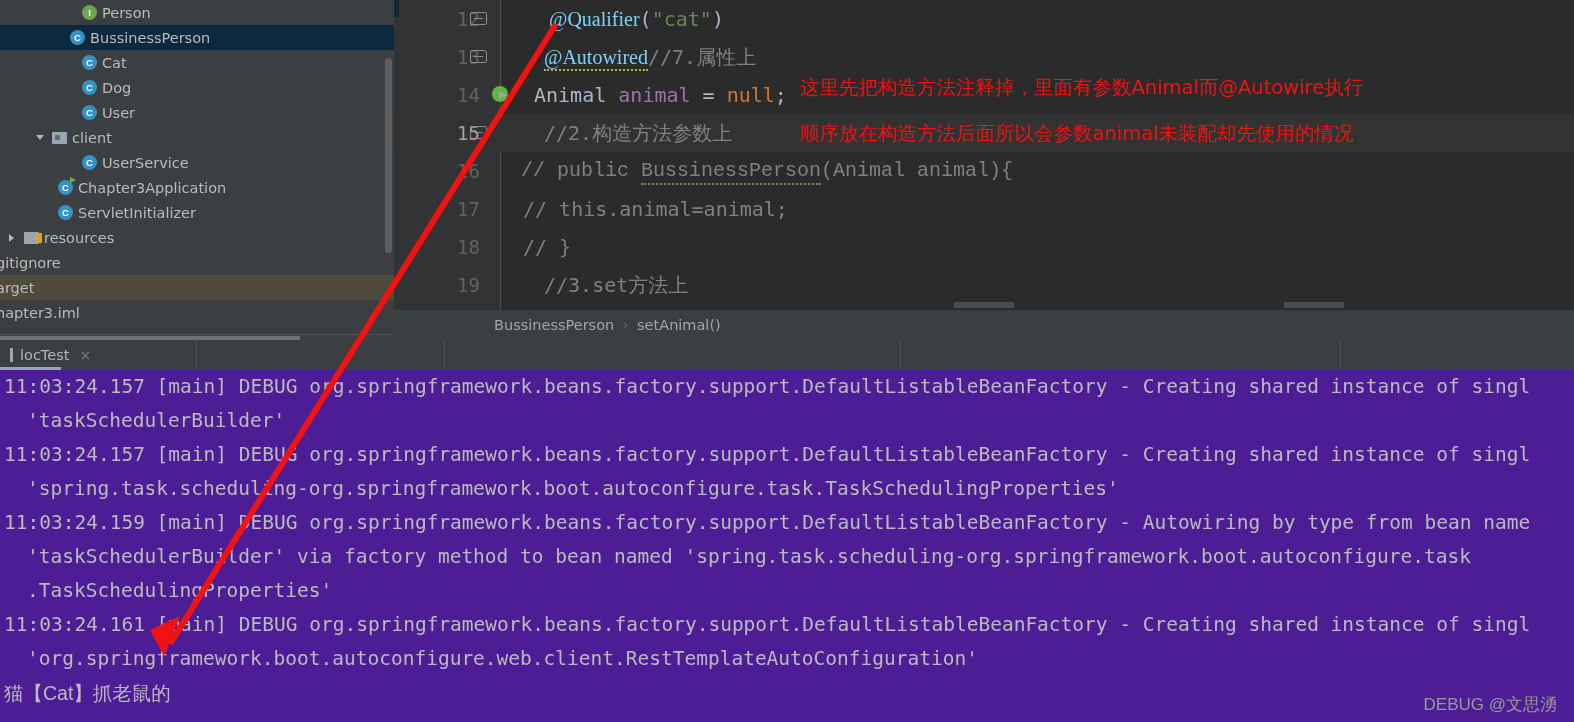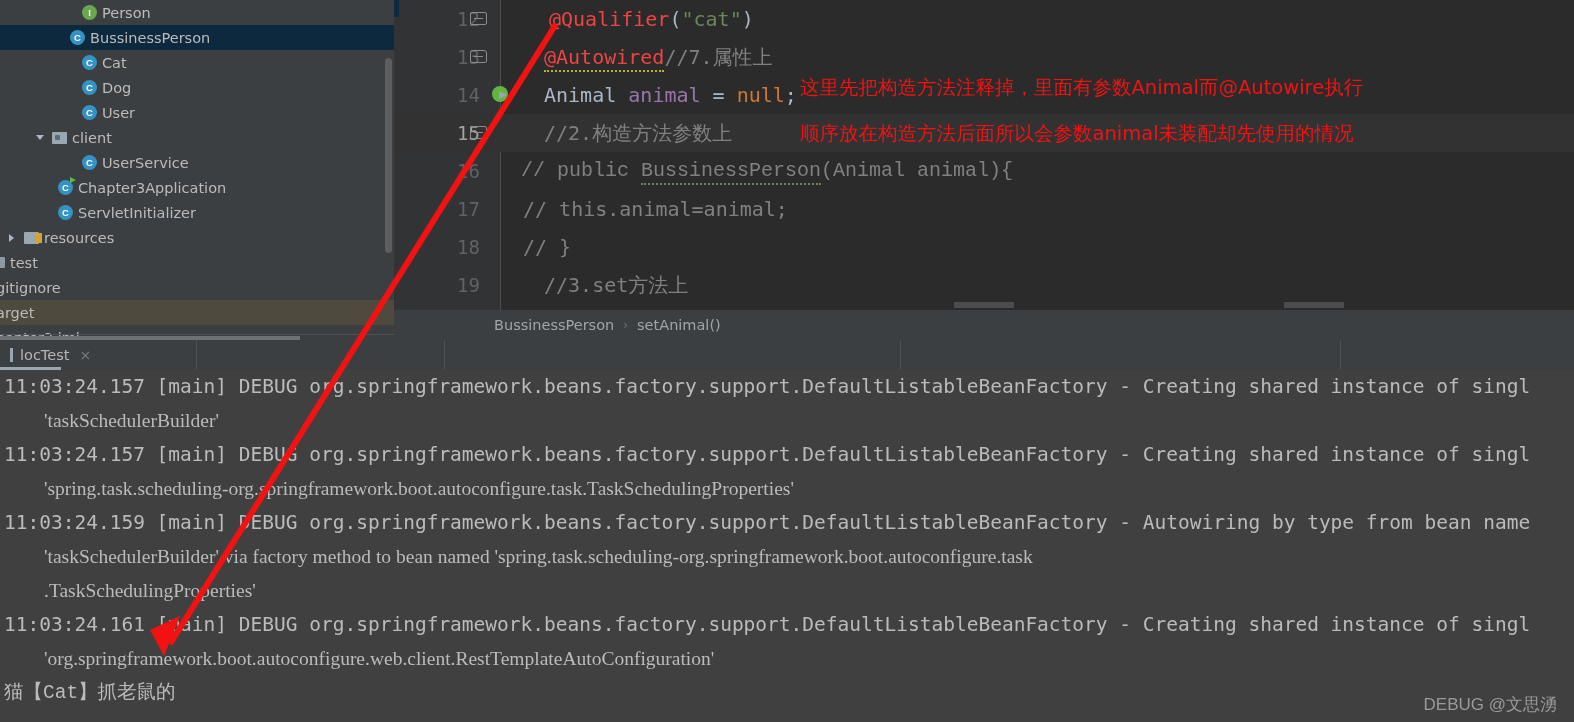--- a/index.html
+++ b/index.html
@@ -116,21 +116,21 @@
     position:absolute;left:76px;width:20px;height:14px;
   }
   .fold .box{
     position:absolute;left:0;top:0;width:17px;height:13px;
     border:1px solid #8a8c8e;border-radius:2px;
   }
   .fold .box::after{
     content:"";position:absolute;left:3px;top:5px;width:9px;height:1px;background:#8a8c8e;
   }
   .fold.up .box{ border-radius:3px 3px 2px 2px; }
-  .tok-ann{ color:#ef4444; }
+  .tok-ann{ color:#7dd3fc;font-family:Liberation Serif, serif; }
   .tok-str{ color:#6a8759; }
   .tok-cmt{ color:#808080; }
   .tok-kw{ color:#cc7832; }
   .tok-field{ color:#9876aa; }
   .tok-type{ color:#a9b7c6; }
   .tok-punct{ color:#a9b7c6; }
   .squiggle{ border-bottom:2px dotted #6a8759; padding-bottom:1px; }
   .squiggle-y{ border-bottom:2px dotted #bbb529; padding-bottom:1px; }
   .bean-icon{
     position:absolute;left:98px;top:10px;width:18px;height:18px;
@@ -156,21 +156,21 @@
   }
   .breadcrumb{
     position:absolute;left:0;top:310px;width:1180px;height:30px;
     background:#3c3f41; display:flex;align-items:center;
     padding-left:100px; font-size:14.5px; color:#a0a5a9;
   }
   .bc-sep{ margin:0 9px; color:#707478; font-size:12px; }
 
   
   .console{
-    position:absolute;left:0;top:340px;width:1574px;height:382px;background:#404040;
+    position:absolute;left:0;top:340px;width:1574px;height:382px;background:#4c1d95;
   }
   .con-tabbar{
     position:absolute;left:0;top:0;width:1574px;height:30px;background:#3c3f41;
   }
   .con-tab{
     position:absolute;left:0;top:0;height:30px;display:flex;align-items:center;
     padding:0 10px 0 10px; font-size:14.5px;color:#b5b5b5;
   }
   .con-tab .tabmark{
     width:3px;height:14px;background:#9aa7b0;margin-right:7px;
@@ -186,22 +186,22 @@
   .log{
     position:absolute;left:0;top:30px;width:1574px;height:352px;
     overflow:hidden;
   }
   .logline{
     height:34px;line-height:34px;
     font-family:"DejaVu Sans Mono", monospace;
     font-size:19.5px;color:#bbbbbb;white-space:nowrap;
     padding-left:4px;
   }
-  .logline.cont{ padding-left:44px;font-family:Liberation Serif, serif; }
-  .logline.out{ color:#bbbbbb; font-family:Liberation Mono, monospace; }
+  .logline.cont{ padding-left:27px; }
+  .logline.out{ color:#bbbbbb; font-family:Liberation Sans, sans-serif; }
   .watermark{
     position:absolute;right:17px;bottom:6px;
     font-size:17px;color:#9a9a9a;font-family:"Liberation Sans",sans-serif;
   }
 
   
   .arrow-svg{
     position:absolute;left:0;top:0;width:1574px;height:722px;pointer-events:none;
   }
 </style>
@@ -258,25 +258,20 @@
           <div class="tree-row">
             <span class="tree-ind" style="width: 58px; margin-left: 0px;"></span>
             <span class="icon-circ ic-class">C</span>
             <span>ServletInitializer</span>
           </div>
           <div class="tree-row">
             <span class="tree-ind" style="width: 8px; margin-left: 0px;"></span>
             <span class="arrow-tog"></span>
             <span class="icon-folder res"></span>
             <span>resources</span>
-          </div>
-          <div class="tree-row">
-            <span class="tree-ind" style="width: 0px; margin-left: -6px;"></span>
-            <span class="icon-sq"></span>
-            <span>test</span>
           </div>
           <div class="tree-row">
             <span class="tree-ind" style="width: 0px; margin-left: -4px;"></span>
             <span>gitignore</span>
           </div>
           <div class="tree-row highlight">
             <span class="tree-ind" style="width: 0px; margin-left: -4px;"></span>
             <span>arget</span>
           </div>
           <div class="tree-row">
@@ -307,21 +302,21 @@
               <span class="box"></span>
             </span>
             <span class="code-text" style="left: 150px;"><span class="tok-ann squiggle-y">@Autowired</span><span class="tok-cmt">//7.属性上</span></span>
           </div>
           <div class="code-line">
             <span class="lnum">14</span>
             <span class="bean-icon">
               <span class="leaf"></span>
               <span class="arr"></span>
             </span>
-            <span class="code-text" style="left: 150px;"><span class="tok-type">Animal</span> <span class="tok-field">animal</span><span class="tok-punct"> = </span><span class="tok-kw">null</span><span class="tok-punct">;</span></span>
+            <span class="code-text" style="left: 140px;"><span class="tok-type">Animal</span> <span class="tok-field">animal</span><span class="tok-punct"> = </span><span class="tok-kw">null</span><span class="tok-punct">;</span></span>
           </div>
           <div class="code-line current">
             <span class="lnum cur">15</span>
             <span class="fold" style="top: 12px;">
               <span class="box"></span>
             </span>
             <span class="code-text" style="left: 150px;"><span class="tok-cmt">//2.构造方法参数上</span></span>
           </div>
           <div class="code-line">
             <span class="lnum">16</span>

